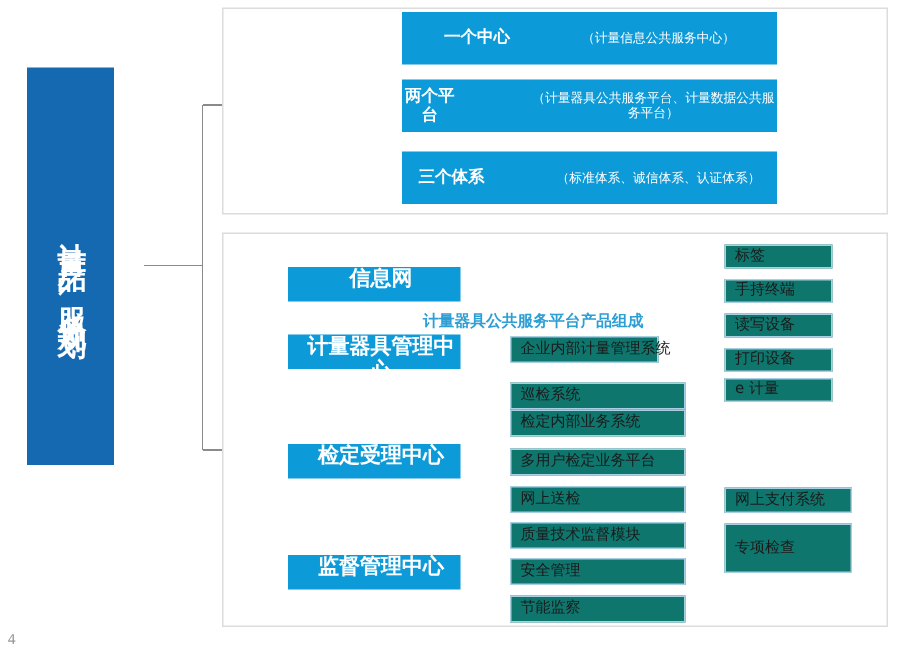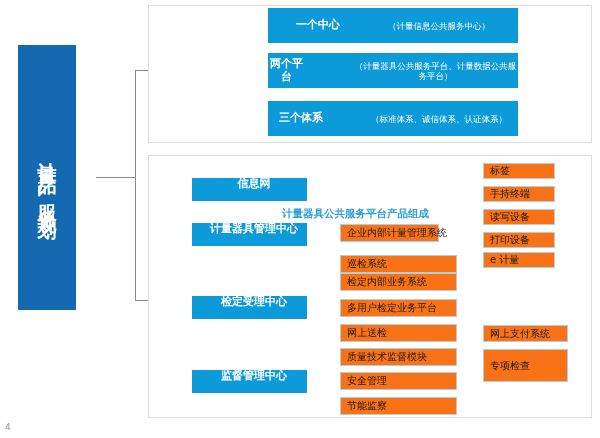--- a/index.html
+++ b/index.html
@@ -16,23 +16,23 @@
           font-size:19px;font-weight:bold;letter-spacing:5px;line-height:1.05;
           white-space:nowrap;}
 
   .bluebox{position:absolute;background:#0d9ad8;color:#ffffff;box-sizing:border-box;
            display:flex;flex-direction:row;align-items:center;justify-content:center;
            text-align:center;gap:48px;}
   .bluebox .t1{font-size:11px;font-weight:bold;line-height:1.15;}
   .bluebox .t2{font-size:8.5px;line-height:1.2;margin-top:1px;}
 
   .bluebox.left{align-items:flex-start;justify-content:center;padding-left:9px;}
-  .bluebox.left .t1{font-size:11px;font-weight:bold;}
+  .bluebox.left .t1{font-size:14px;font-weight:bold;}
 
-  .whitebox{position:absolute;background:#f97316;border:1px solid #a9cfe2;box-sizing:border-box;
+  .whitebox{position:absolute;background:#0f766e;border:1px solid #a9cfe2;box-sizing:border-box;
             display:flex;align-items:center;padding-left:6px;color:#1a1a1a;
             font-size:10px;line-height:1;white-space:nowrap;}
 
   .section-title{position:absolute;color:#2e9fd4;font-size:10.5px;font-weight:bold;
                  white-space:nowrap;}
   .pagenum{position:absolute;color:#9a9a9a;font-size:9px;}
 </style>
 </head>
 <body>
 

